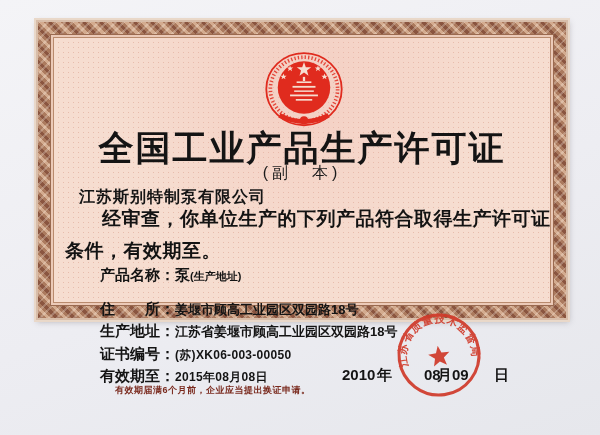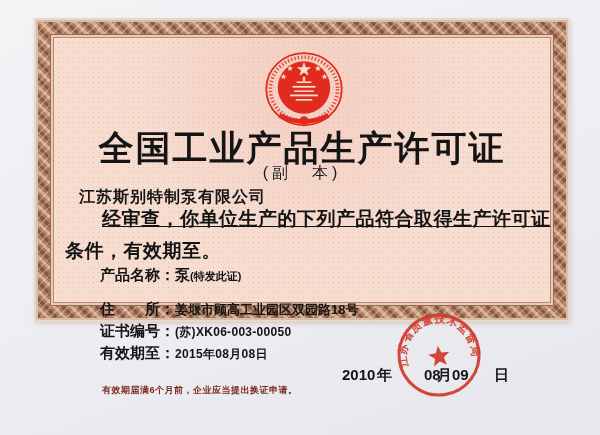--- a/index.html
+++ b/index.html
@@ -25,37 +25,37 @@
 
   
   .emblem{position:absolute;left:212px;top:16px;width:82px;height:78px;}
   .title{position:absolute;left:0;top:90px;width:100%;text-align:center;
     font-size:35px;font-weight:bold;color:#141414;letter-spacing:2px;white-space:nowrap;}
   .subtitle{position:absolute;left:0;top:128px;width:100%;text-align:center;
     font-size:16px;color:#1c1c1c;letter-spacing:4px;}
 
   
   .company{position:absolute;left:28px;top:152px;font-size:16px;font-weight:bold;color:#151515;letter-spacing:1px;}
-  .body1{position:absolute;left:51px;top:171px;font-size:19px;font-weight:bold;color:#131313;letter-spacing:.5px;white-space:nowrap;text-decoration:underline;}
+  .body1{position:absolute;left:51px;top:171px;font-size:19px;font-weight:bold;color:#131313;letter-spacing:.5px;white-space:nowrap;}
   .body2{position:absolute;left:14px;top:203px;font-size:19px;font-weight:bold;color:#131313;letter-spacing:.5px;}
 
   
   .fields{position:absolute;left:49px;top:230px;}
   .frow{height:20px;line-height:20px;white-space:nowrap;}
   .frow .lab{font-size:15px;font-weight:bold;color:#141414;}
   .frow .val{font-size:13px;font-weight:bold;color:#141414;}
   .frow.product{margin-bottom:14px;}
   .frow.product .val{font-size:15px;}
   .frow.product .note{font-size:11px;font-weight:bold;color:#141414;}
   .frow.addr{margin-bottom:2px;}
   .frow.paddr{margin-bottom:3px;}
   .frow.certno{margin-bottom:2px;}
   .frow.certno .val,.frow.valid .val{font-size:12px;letter-spacing:.3px;}
 
-  .footnote{position:absolute;left:51px;top:349px;font-size:9px;font-weight:bold;
+  .footnote{position:absolute;left:64px;top:349px;font-size:9px;font-weight:bold;
     color:#7a2a1e;letter-spacing:.5px;}
 
   
   .date-part{position:absolute;top:331px;font-size:15px;font-weight:bold;color:#141414;}
   .d-year{left:291px;} .d-yu{left:326px;} .d-month{left:373px;} .d-mu{left:386px;}
   .d-day{left:401px;} .d-du{left:443px;}
 
   
   .seal{position:absolute;left:345px;top:277px;width:86px;height:86px;transform:rotate(-8deg);opacity:.92;}
 </style>
@@ -86,24 +86,27 @@
 
     <div class="title">全国工业产品生产许可证</div>
     <div class="subtitle">(副　本)</div>
 
     <div class="company">江苏斯别特制泵有限公司</div>
     <div class="body1">经审查，你单位生产的下列产品符合取得生产许可证</div>
     <div class="body2">条件，有效期至。</div>
 
     <div class="fields">
       <div class="frow product">
-        <span class="lab">产品名称：</span><span class="val">泵</span><span class="note">(特发此证)</span>
+        <span class="lab">产品名称：</span><span class="val">泵</span><span class="note">(生产地址)</span>
       </div>
       <div class="frow addr">
         <span class="lab">住　　所：</span><span class="val">姜堰市顾高工业园区双园路18号</span>
+      </div>
+      <div class="frow paddr">
+        <span class="lab">生产地址：</span><span class="val">江苏省姜堰市顾高工业园区双园路18号</span>
       </div>
       <div class="frow certno">
         <span class="lab">证书编号：</span><span class="val">(苏)XK06-003-00050</span>
       </div>
       <div class="frow valid">
         <span class="lab">有效期至：</span><span class="val">2015年08月08日</span>
       </div>
     </div>
 
     <div class="footnote">有效期届满6个月前，企业应当提出换证申请。</div>

